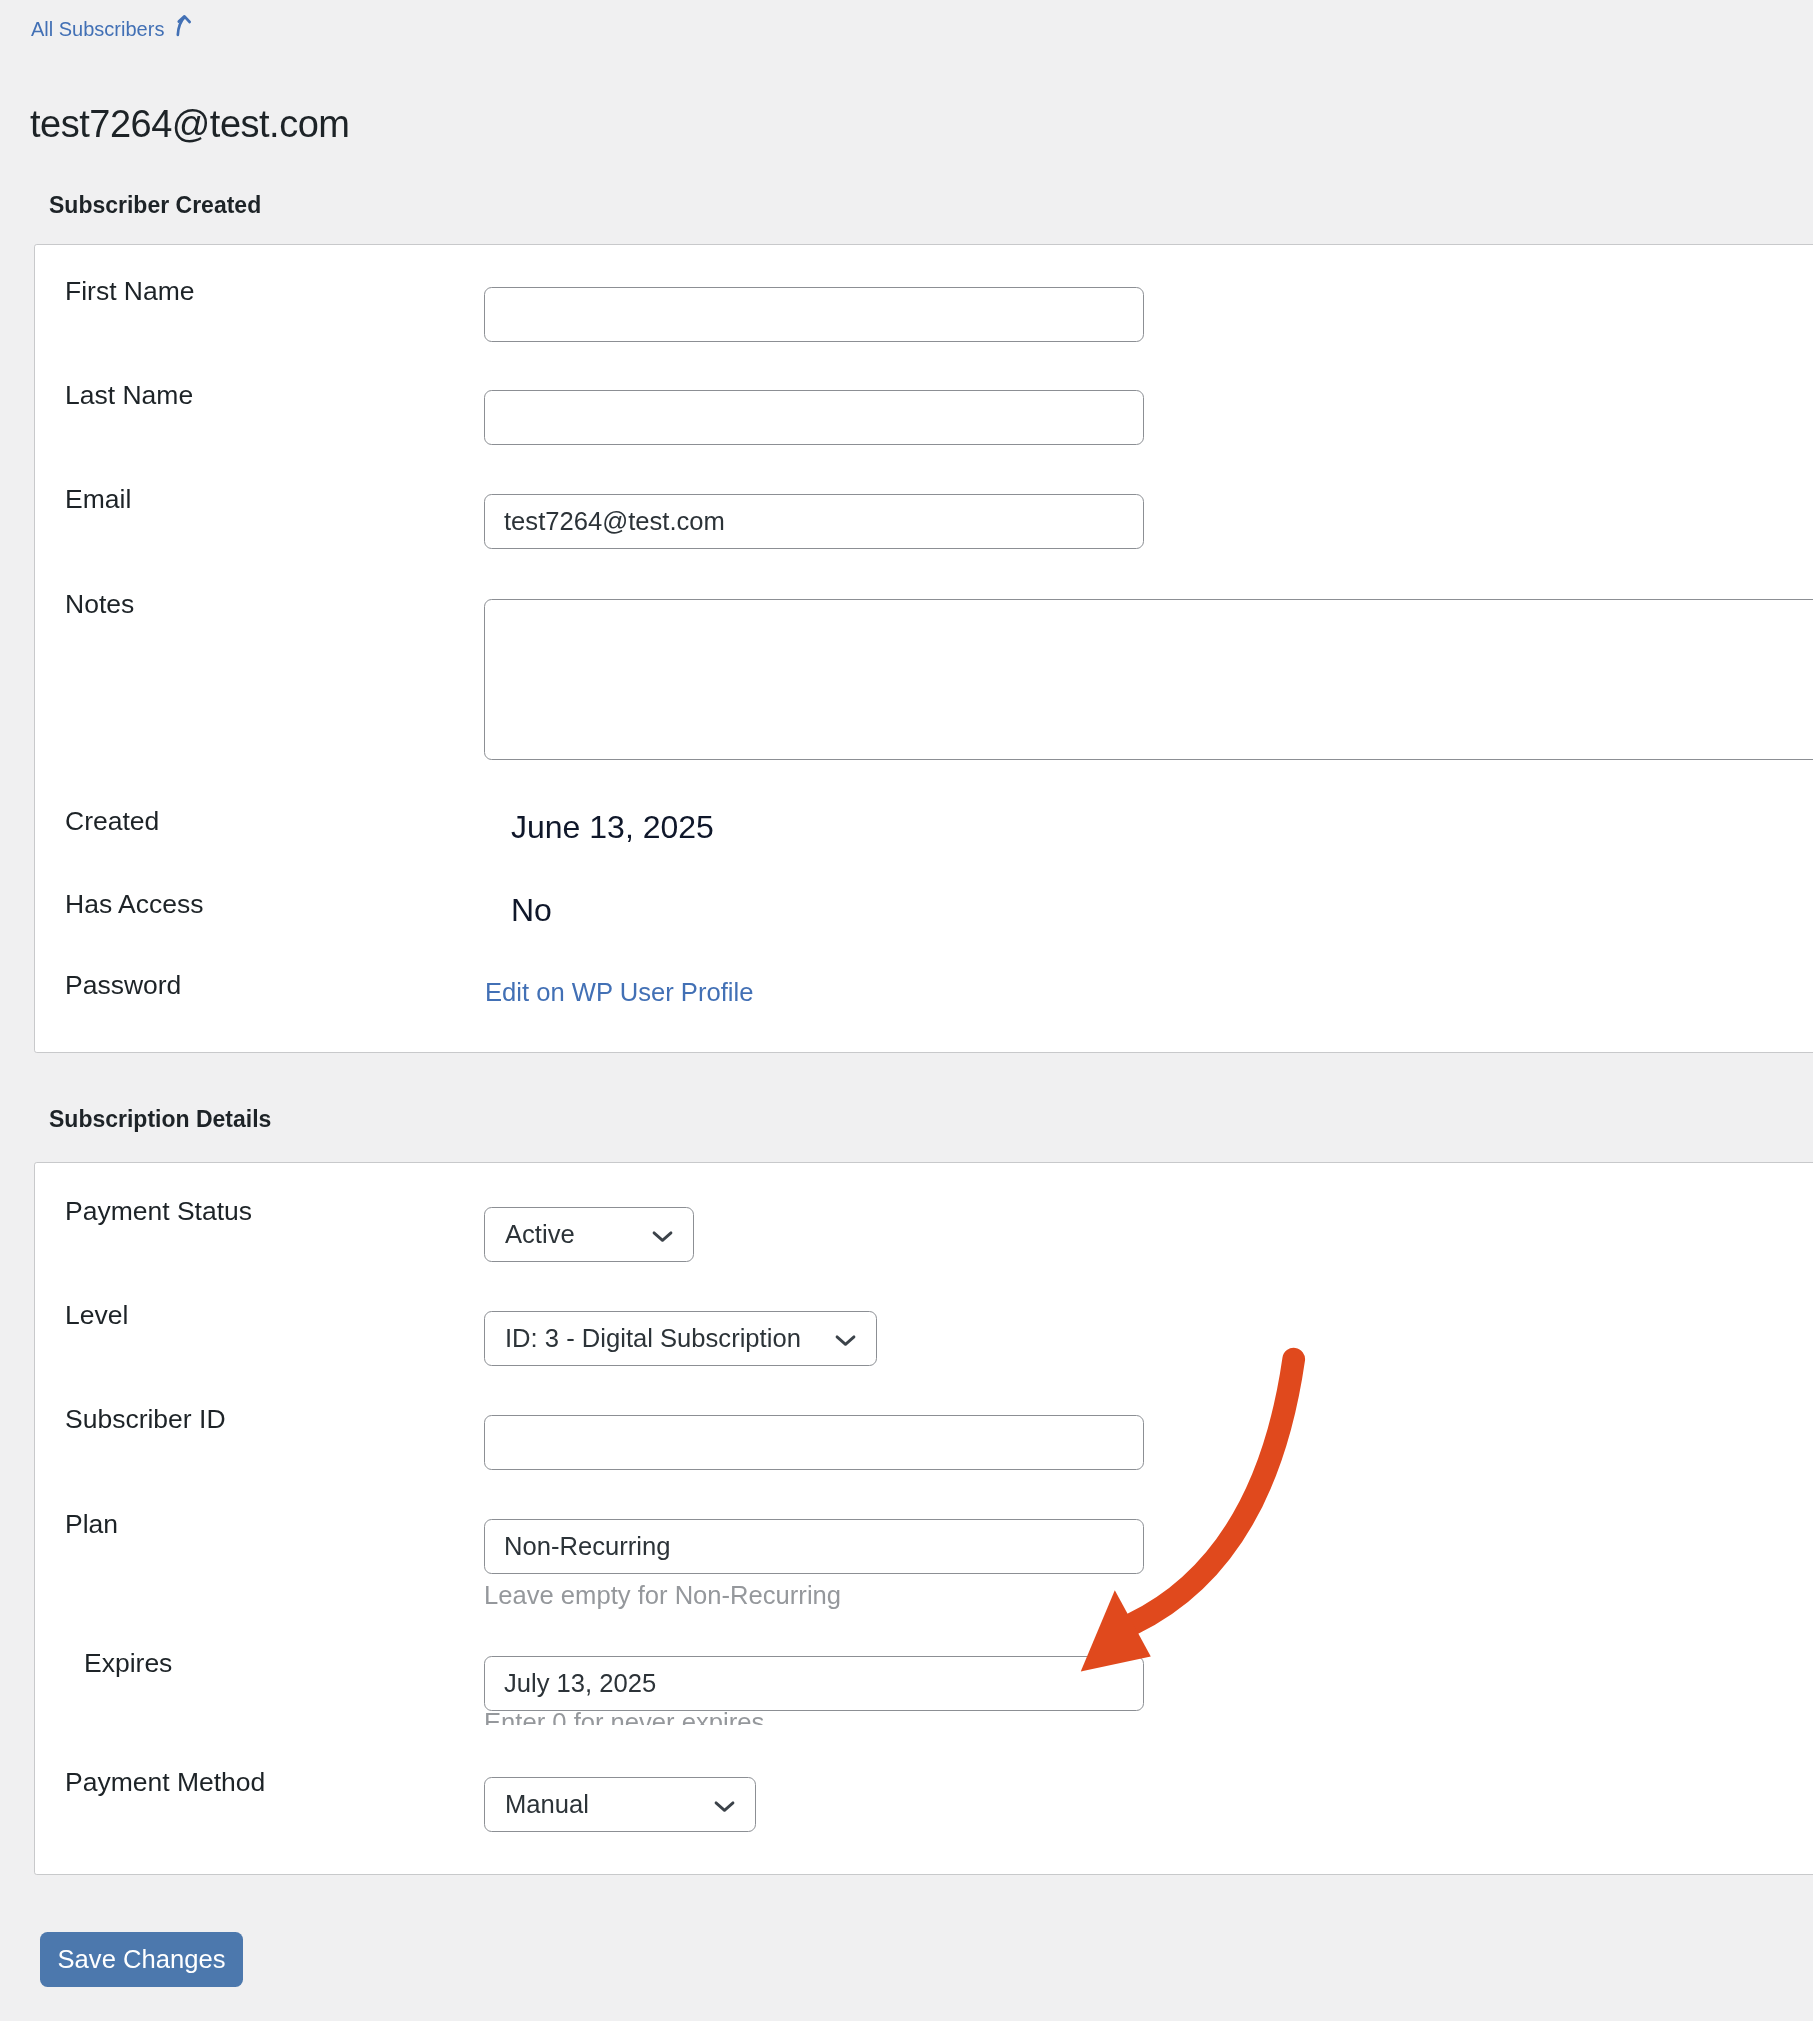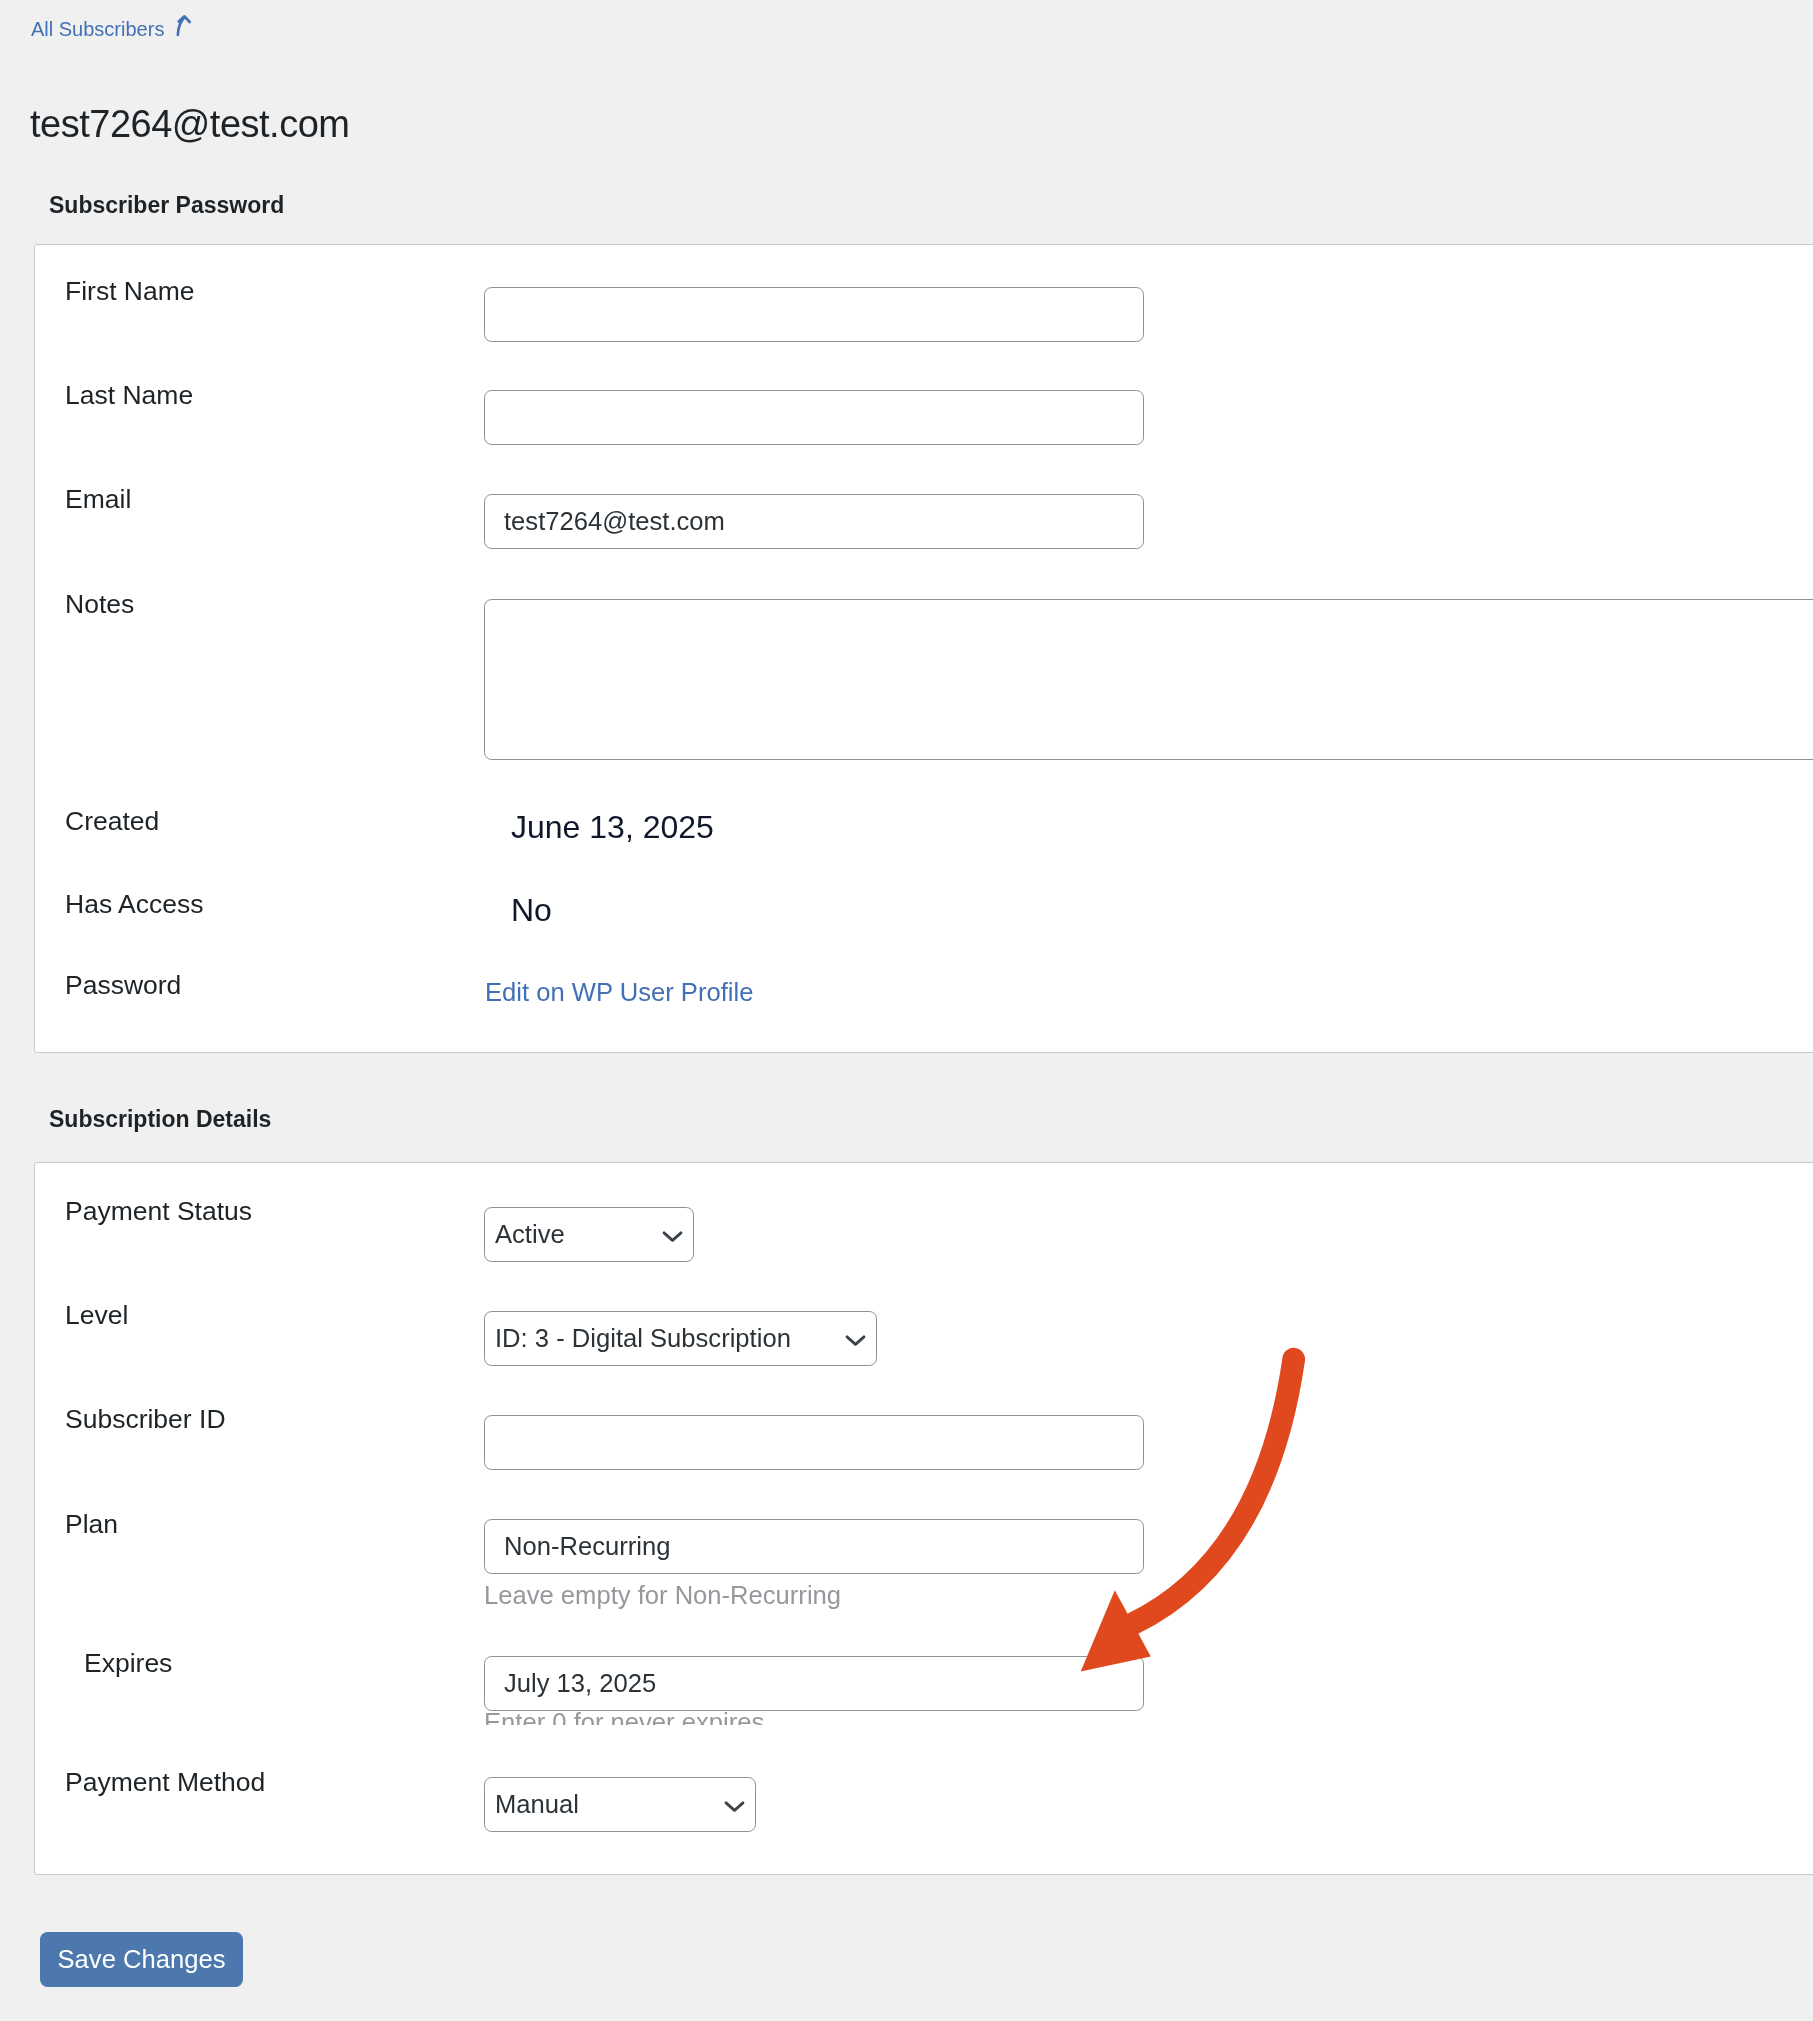--- a/index.html
+++ b/index.html
@@ -27,21 +27,21 @@
 
   .text-input{left:484px;width:660px;height:55px;box-sizing:border-box;background:#fff;
               border:1.9px solid #8c8f94;border-radius:7.6px;padding:0 19px;font-size:25.6px;
               color:#2c3338;font-family:inherit;outline:none;}
   .notes-area{left:484px;top:599px;width:1371px;height:161px;box-sizing:border-box;background:#fff;
               border:1.9px solid #8c8f94;border-radius:7.6px;padding:11.4px 19px;font-size:25.6px;
               color:#2c3338;font-family:inherit;resize:none;outline:none;}
 
   .select{left:484px;height:55px;box-sizing:border-box;background:#fff;border:1.9px solid #8c8f94;
           border-radius:7.6px;display:flex;align-items:center;font-size:25.6px;color:#2c3338;
-          padding:0 10px;cursor:pointer;justify-content:space-between;}
+          padding:0 20px;cursor:pointer;justify-content:space-between;}
   .select .chev{flex:0 0 auto;margin-left:17px;}
 
   .hint{left:484px;font-size:25.6px;line-height:32px;color:#95989c;}
   .hint-clip{left:484px;top:1711px;width:530px;height:14px;overflow:hidden;}
   .hint-clip .hint-inner{margin-top:-4.7px;font-size:25.6px;line-height:32px;color:#95989c;}
 
   .inline-link{color:var(--link-blue);text-decoration:none;cursor:pointer;font-size:25.6px;line-height:30px;}
 
   .save-btn{left:40px;top:1932px;width:203px;height:55px;background:var(--button-blue);border:none;
             border-radius:7.6px;color:#ffffff;font-size:25.6px;font-weight:500;font-family:inherit;cursor:pointer;}
@@ -58,21 +58,21 @@
     <span>
       <svg width="23" height="25.6" viewBox="0 0 24 27">
         <path d="M6,23 C6.5,14 8.5,9 13,4.5" stroke="#4270b5" stroke-width="2.8" fill="none" stroke-linecap="round"></path>
         <polyline points="7,9 13,3.5 18.5,9.5" stroke="#4270b5" stroke-width="2.8" fill="none" stroke-linecap="round" stroke-linejoin="round"></polyline>
       </svg>
     </span>
   </a>
 
   <div class="abs page-title">test7264@test.com</div>
 
-  <div class="abs section-heading" id="heading-subscriber">Subscriber Password</div>
+  <div class="abs section-heading" id="heading-subscriber">Subscriber Created</div>
 
   <div class="abs panel" id="panel-subscriber"></div>
 
   <div class="abs field-label" style="top:275px;">First Name</div>
   <input class="abs text-input" style="top: 287px;" value="">
 
   <div class="abs field-label" style="top:379px;">Last Name</div>
   <input class="abs text-input" style="top: 390px;" value="">
 
   <div class="abs field-label" style="top:483px;">Email</div>

